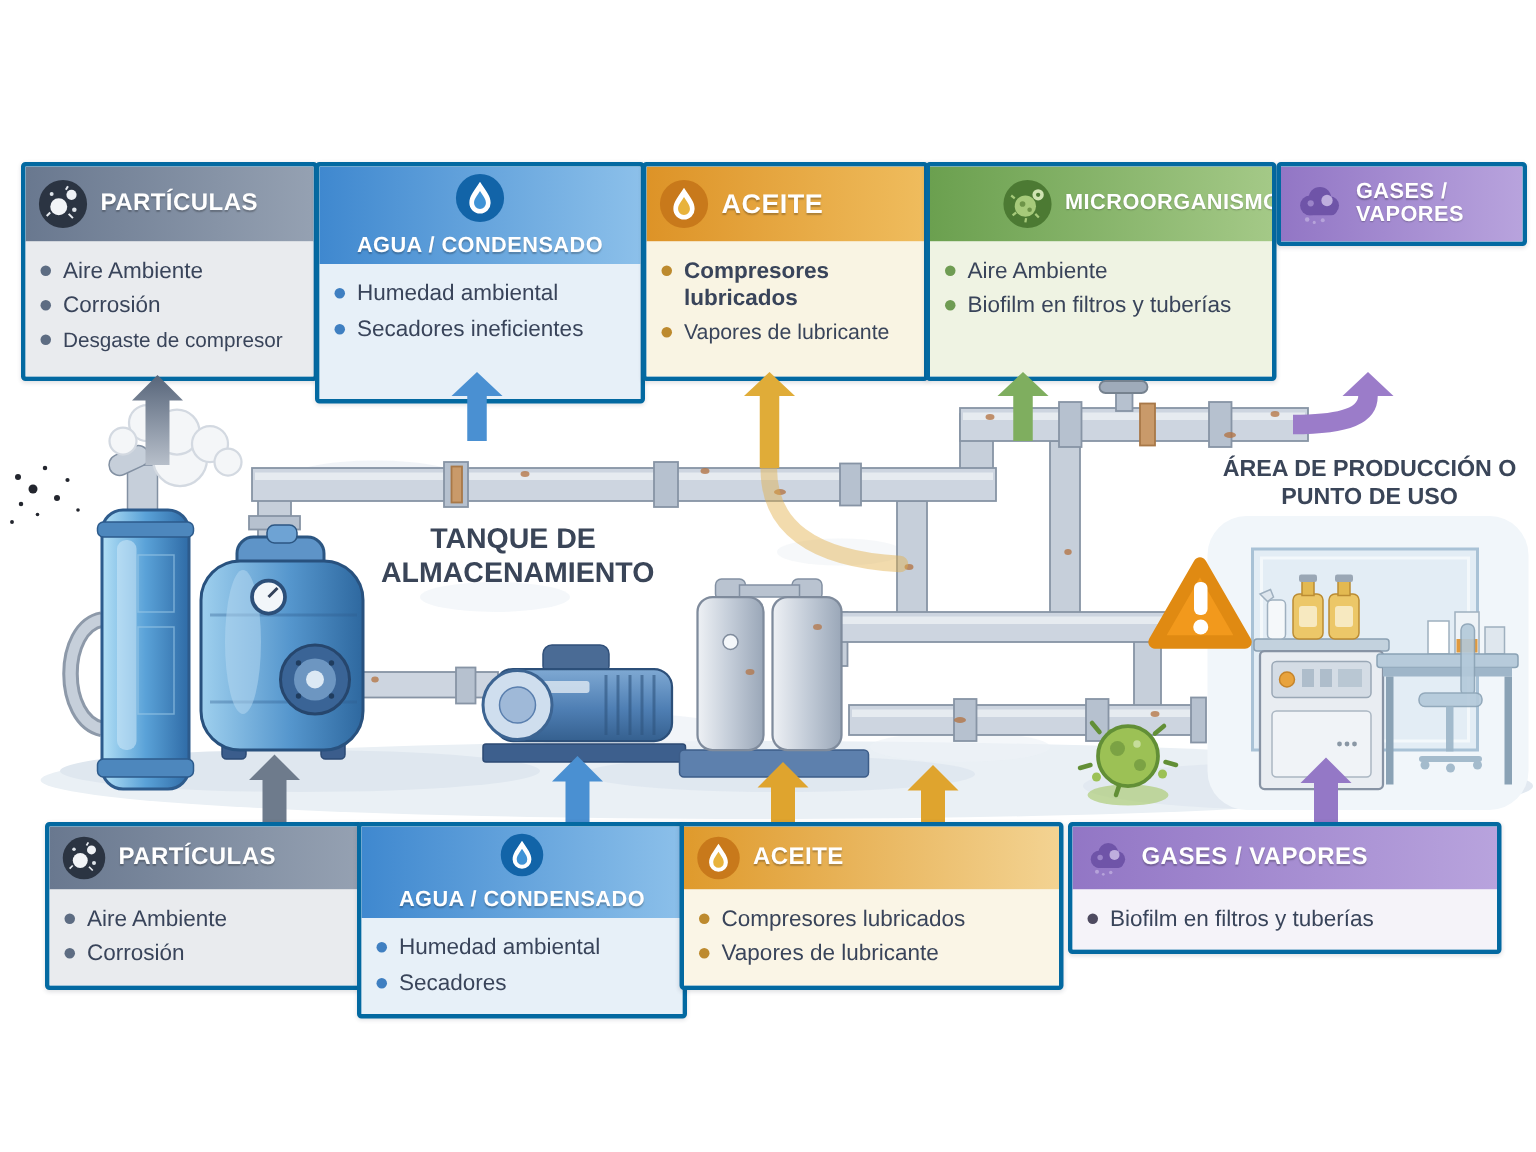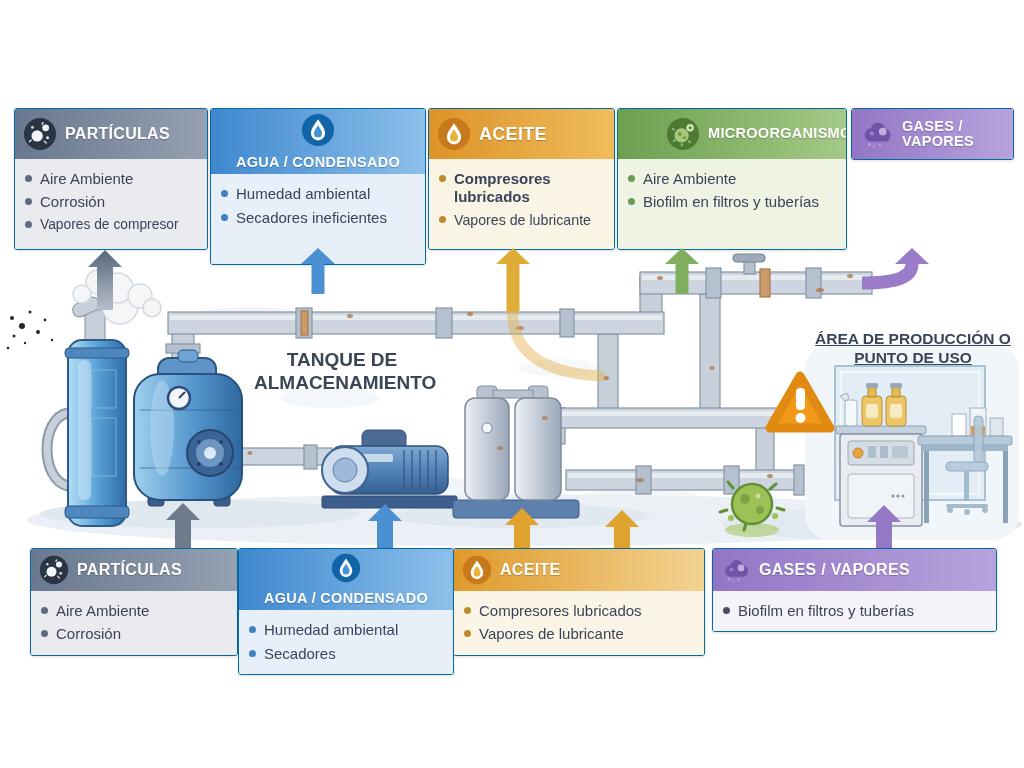--- a/index.html
+++ b/index.html
@@ -1,19 +1,19 @@
 <!DOCTYPE html>
 <html><head>
 <meta charset="utf-8">
 <style>
   html,body{margin:0;padding:0;background:#ffffff;}
   #stage{position:relative;width:1024px;height:768px;background:#ffffff;overflow:hidden;
          font-family:"Liberation Sans", sans-serif;}
   
-  .card{position:absolute;border:1px solid #0369a1;border-radius:3px;overflow:hidden;
+  .card{position:absolute;border:3px solid #0369a1;border-radius:3px;overflow:hidden;
         box-shadow:0 1px 3px rgba(40,50,70,.15);background:#fff;}
   .chdr{display:flex;align-items:center;gap:8px;padding:4px 8px;min-height:50px;box-sizing:border-box;}
   .chdr .ttl{color:#fff;font-weight:bold;font-size:16px;letter-spacing:.3px;line-height:1.05;
              text-shadow:0 1px 1px rgba(0,0,0,.25);}
   .fs15 .ttl{font-size:14.5px;}
   .icir{flex:0 0 auto;width:34px;height:34px;}
   .bhdr{min-height:42px;}
   .bhdr .icir{width:30px;height:30px;}
   .cbody{padding:9px 8px 8px 8px;box-sizing:border-box;}
   .cbody.tall{min-height:90px;}
@@ -37,21 +37,21 @@
   .t-mic .chdr{background:linear-gradient(90deg,#6ba04f,#a4c987);padding-left:48px;}
   .t-mic .cbody{background:#eff3e3;}
   .t-mic li::before{background:#6f9c53;}
   .t-gas .chdr{background:linear-gradient(90deg,#9276c5,#b8a3dd);}
   .t-gas .cbody{background:#edeaf5;}
   .t-gas li::before{background:#4e4a60;}
   .t-gas-b .cbody{background:#f5f3f9;}
   
   .dlabel{position:absolute;font-weight:bold;color:#3a4558;text-align:center;line-height:1.22;z-index:5;}
   #lbl-tank{left:254px;top:348px;width:176px;font-size:19px;}
-  #lbl-prod{left:806px;top:330px;width:214px;font-size:15.5px;text-decoration:underline;}
+  #lbl-prod{left:806px;top:304px;width:214px;font-size:15.5px;}
   #scene{position:absolute;left:0;top:248px;width:1024px;height:302px;z-index:1;}
 </style>
 </head>
 <body>
 
 <div id="stage">
 
   <div class="card t-par" style="left:14px;top:108px;width:192px;">
     <div class="chdr">
       <span class="icir">
@@ -67,21 +67,21 @@
               <line x1="20" y1="8" x2="21.5" y2="5.5"></line>
             </g>
           </svg>
       </span>
       <span class="ttl">PARTÍCULAS</span>
     </div>
     <div class="cbody tall">
         <ul>
       <li><span>Aire Ambiente</span></li>
       <li><span>Corrosión</span></li>
-      <li style="font-size:13.8px"><span>Vapores de compresor</span></li>
+      <li style="font-size:13.8px"><span>Desgaste de compresor</span></li>
     </ul>
       </div>
   </div>
 
   <div class="card t-agua fs15" style="left:210px;top:108px;width:214px;">
     <div class="chdr">
       <span class="icir">
         <svg viewBox="0 0 36 36" width="100%" height="100%">
             <circle cx="18" cy="18" r="17" fill="#1264a8"></circle>
             <path d="M18,6.5 C13.5,13.5 10.5,16.5 10.5,21.5 a7.5,7.5 0 0 0 15,0 C25.5,16.5 22.5,13.5 18,6.5 Z" fill="#ffffff"></path>

